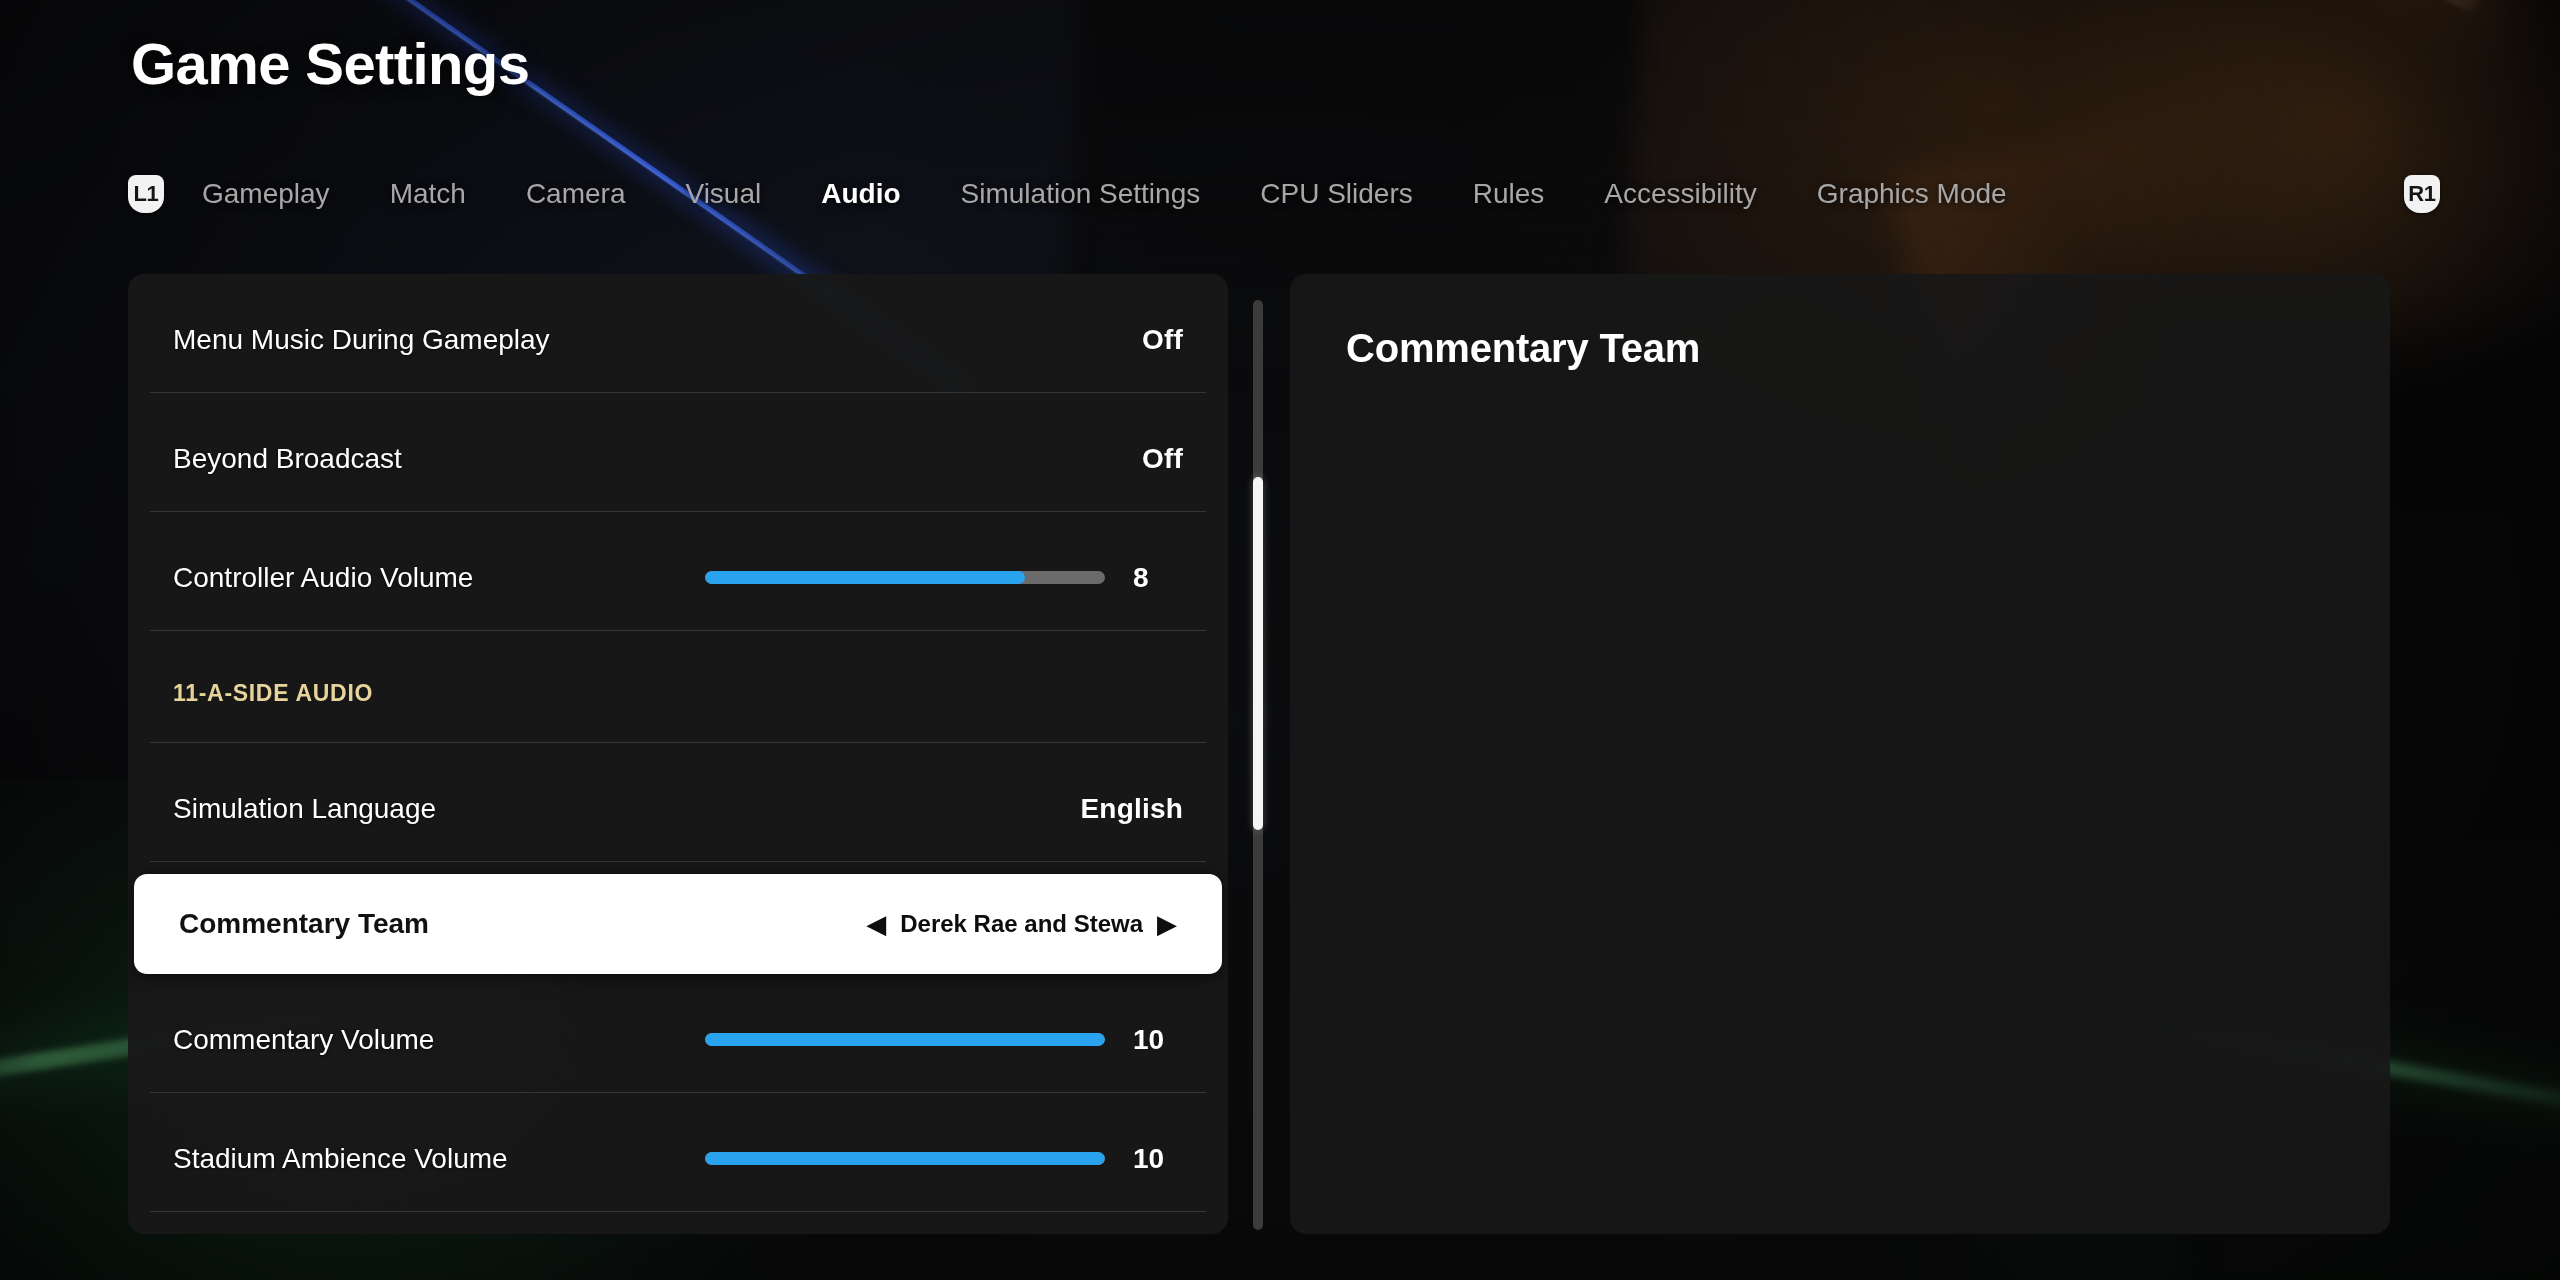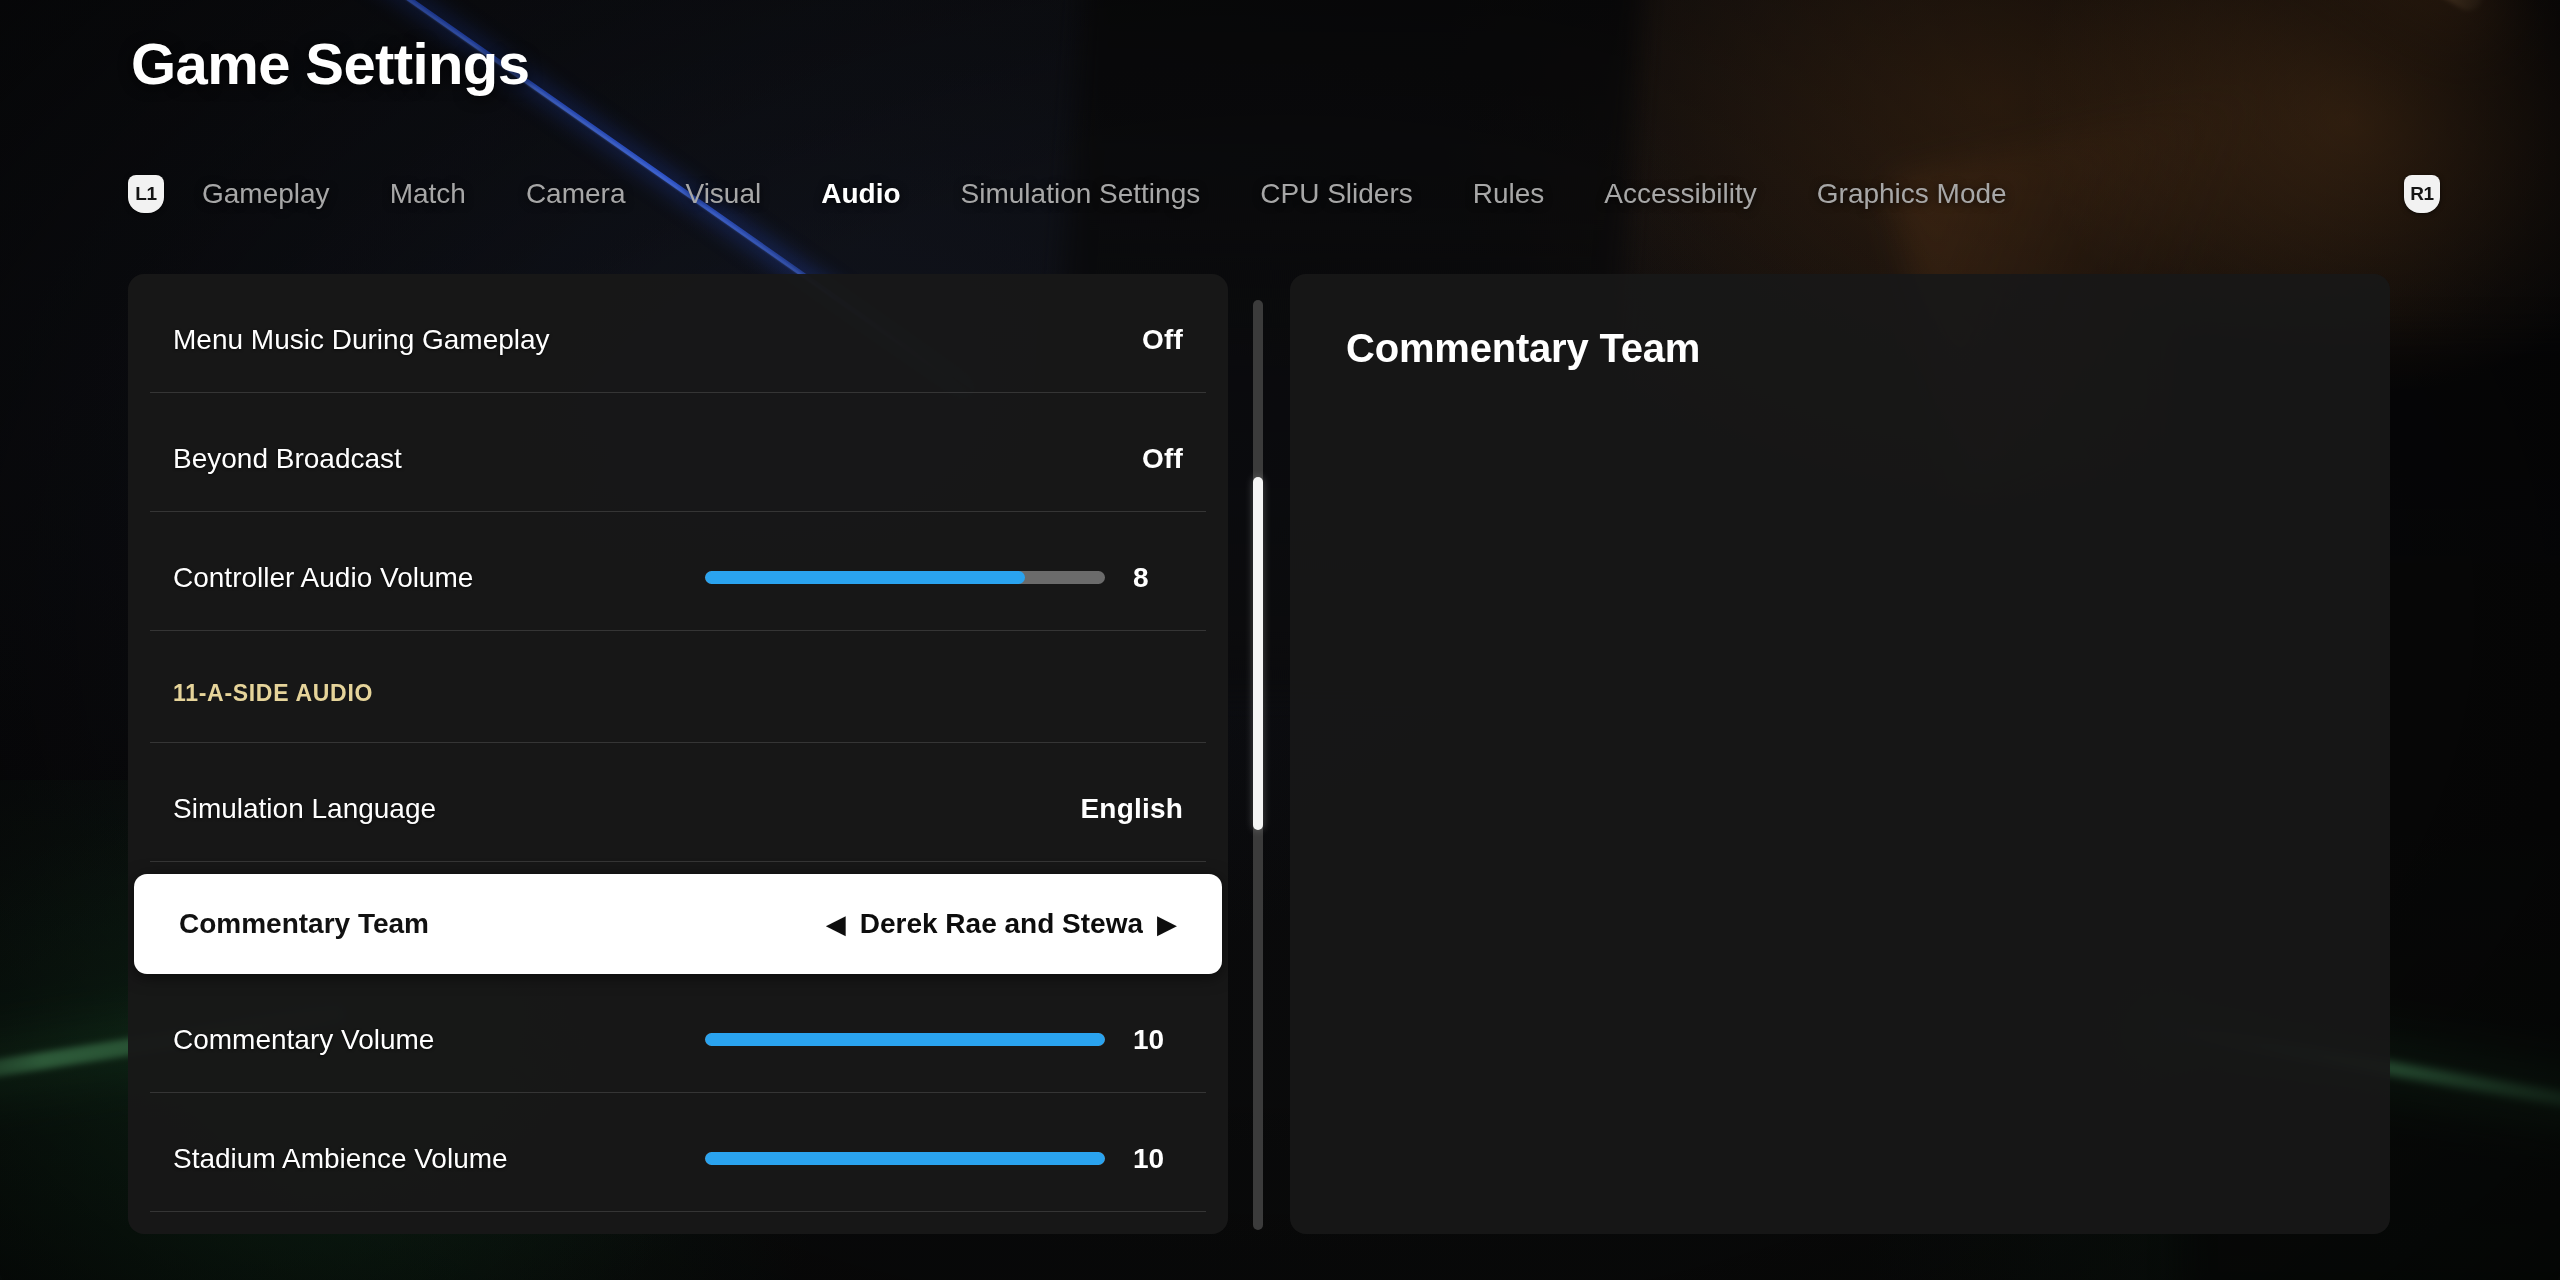--- a/index.html
+++ b/index.html
@@ -109,21 +109,21 @@
   
   .tabbar{
     position:absolute; left:128px; top:166px; right:120px; height:56px;
     display:flex; align-items:center; gap:0;
   }
   .bumper{
     width:36px; height:38px; flex:0 0 auto;
     background:#f2f2f2;
     border-radius:8px 8px 16px 16px;
     display:flex; align-items:center; justify-content:center;
-    color:#151515; font-size:19px; font-weight:700; letter-spacing:-0.3px;
+    color:#151515; font-size:22px; font-weight:700; letter-spacing:-0.3px;
     box-shadow:0 1px 5px rgba(0,0,0,0.6);
   }
   .tabs{ display:flex; align-items:center; flex:1 1 auto; }
   .tab{
     font-size:28px; color:#a7a7a7; font-weight:400;
     padding:4px 0; margin:0 30px; white-space:nowrap;
     text-shadow:0 1px 8px rgba(0,0,0,0.8);
   }
   .tab:first-child{ margin-left:38px; }
   .tab.active{ color:#ffffff; font-weight:700; }
@@ -192,21 +192,21 @@
   .row.selected .label{ color:#111; font-weight:700; text-shadow:none; }
   .sel-value{
     margin-left:auto;
     display:flex; align-items:center; gap:14px;
     max-width:490px; overflow:hidden;
   }
   .sel-value .arrow{
     color:#0d0d0d; font-size:26px; line-height:1; flex:0 0 auto;
   }
   .sel-value .valtext{
-    color:#0d0d0d; font-size:28px; font-weight:700;
+    color:#0d0d0d; font-size:24px; font-weight:700;
     white-space:nowrap; overflow:hidden;
     max-width:380px;
   }
 
   
   .scrollbar{
     position:absolute; left:1253px; top:300px; width:10px; height:930px;
     background:#3b3b3b; border-radius:6px;
   }
   .scrollthumb{

